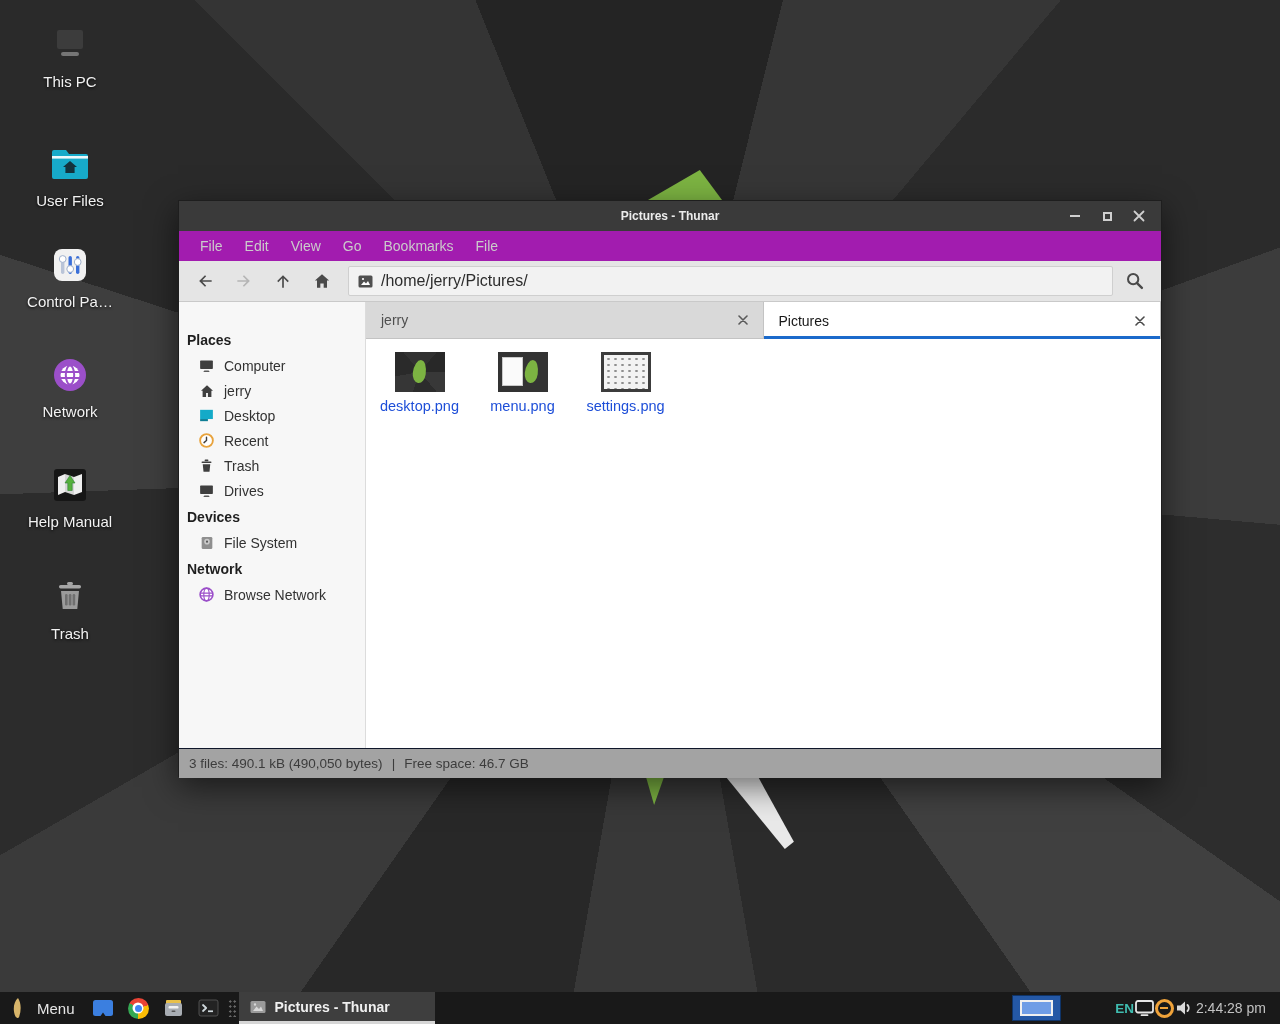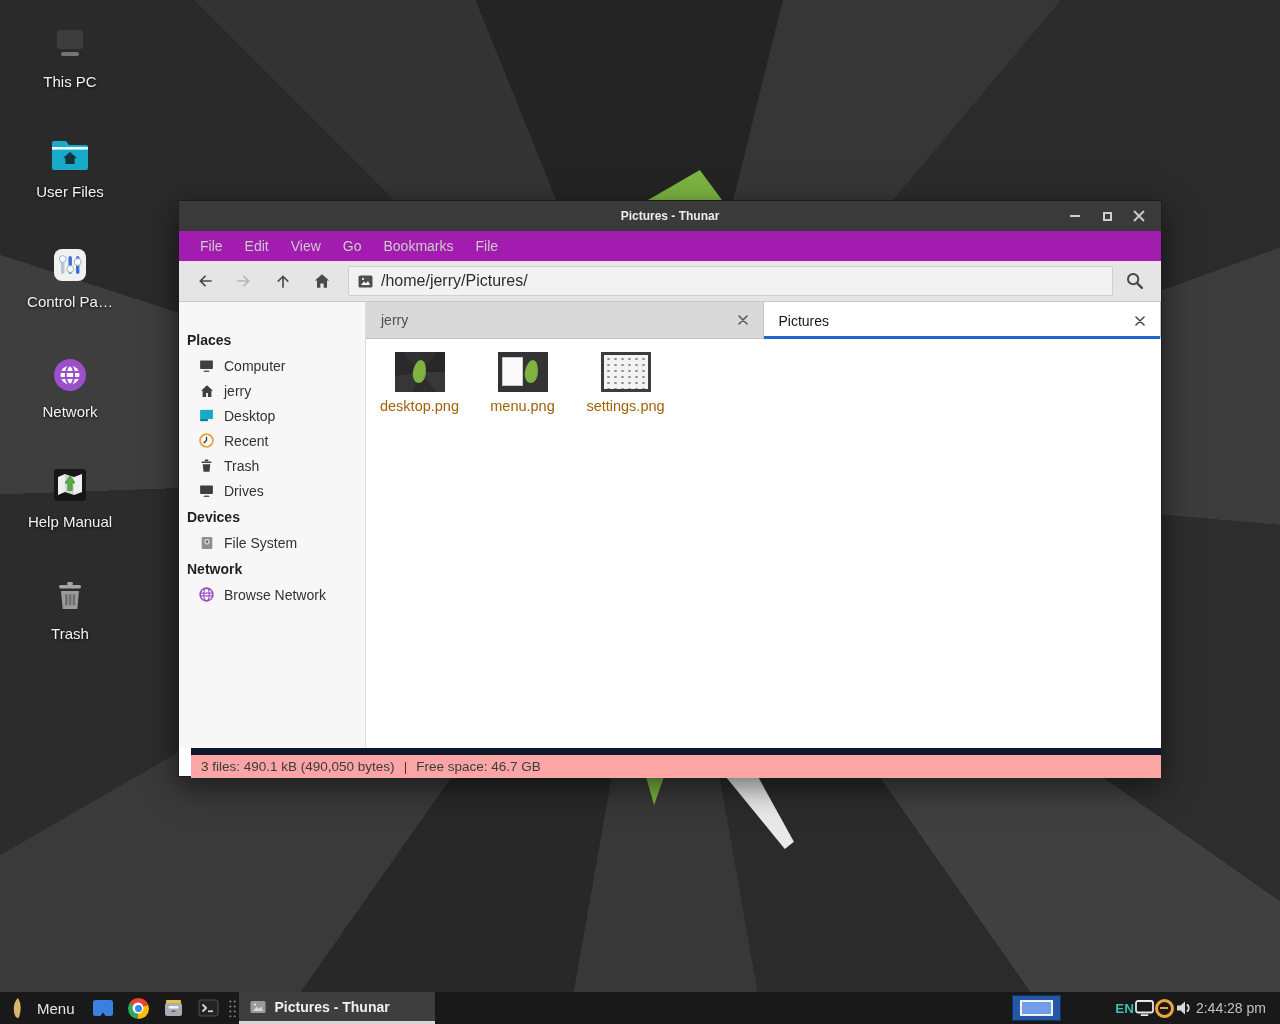--- a/index.html
+++ b/index.html
@@ -76,24 +76,24 @@
       #363636 200deg 260deg, #2a2a2a 260deg 320deg, #323232 320deg 360deg); }
   .blob { position:absolute; left:50%; top:50%; width:13px; height:23px; margin:-12px 0 0 -7px;
     background:#7cb342; border-radius:55% 45% 50% 50% / 60% 60% 42% 42%; transform:rotate(7deg); }
   .thumb-menu { background:#333333; }
   .thumb-menu .menu-panel { position:absolute; left:4px; top:5px; width:21px; height:29px;
     background:#fafafa; border:1px solid #c9c9c9; }
   .thumb-menu .blob { left:68%; }
   .thumb-settings { background:#3c3c3c; padding:3px; }
   .thumb-settings .settings-win { width:100%; height:100%;
     background:radial-gradient(#8f8f8f 1.1px, transparent 1.3px) 1px 1px / 7px 6px, #f3f3f3; }
-  .file-label { margin-top:6px; font-size:14.5px; color:#a16207; }
-
-  .statusbar { height:30px; background:#fca5a5; border-top:7px solid #0f172a;
-    display:flex; align-items:center; padding:0 10px; font-size:13.5px; color:#3c3c3c; gap:9px;margin-left:12px; }
+  .file-label { margin-top:6px; font-size:14.5px; color:#1d4ed8; }
+
+  .statusbar { height:30px; background:#a3a3a3; border-top:1px solid #0f172a;
+    display:flex; align-items:center; padding:0 10px; font-size:13.5px; color:#3c3c3c; gap:9px; }
 
   
   .taskbar { position:absolute; left:0; top:992px; width:1280px; height:32px; z-index:5;
     background:#191919; display:flex; align-items:center; }
   .tb-menu { display:flex; align-items:center; gap:12px; padding:0 11px 0 10px; height:100%; }
   .tb-menu-label { color:#e6e6e6; font-size:15px; }
   .launcher { width:35px; height:100%; display:flex; align-items:center; justify-content:center; }
   .chrome-ball { width:21px; height:21px; border-radius:50%; position:relative;
     background:conic-gradient(from -60deg, #ea4335 0deg 130deg, #fbbc05 130deg 245deg, #34a853 245deg 360deg); }
   .chrome-ball i { position:absolute; left:50%; top:50%; transform:translate(-50%,-50%);
@@ -129,21 +129,21 @@
   <div class="dicon" style="top:24px">
     <div class="ic">
       <svg width="44" height="40" viewBox="0 0 44 40">
           <rect x="9" y="5" width="26" height="19" rx="2" fill="#3c3c3c"></rect>
           <rect x="13" y="27" width="18" height="4" rx="2" fill="#757575"></rect>
         </svg>
     </div>
     <div class="lbl">This PC</div>
   </div>
 
-  <div class="dicon" style="top:134px">
+  <div class="dicon" style="top:143px">
     <div class="ic">
       <svg width="44" height="38" viewBox="0 0 44 38">
           <path d="M4 7a2 2 0 0 1 2-2h12l3 4h17a2 2 0 0 1 2 2v21a2 2 0 0 1-2 2H6a2 2 0 0 1-2-2z" fill="#17aac9"></path>
           <rect x="4" y="11" width="36" height="2.6" fill="#ffffff" opacity="0.92"></rect>
           <path d="M22 16l-7 6h2.4v6h9.2v-6H29z" fill="#14323c"></path>
         </svg>
     </div>
     <div class="lbl">User Files</div>
   </div>
 

